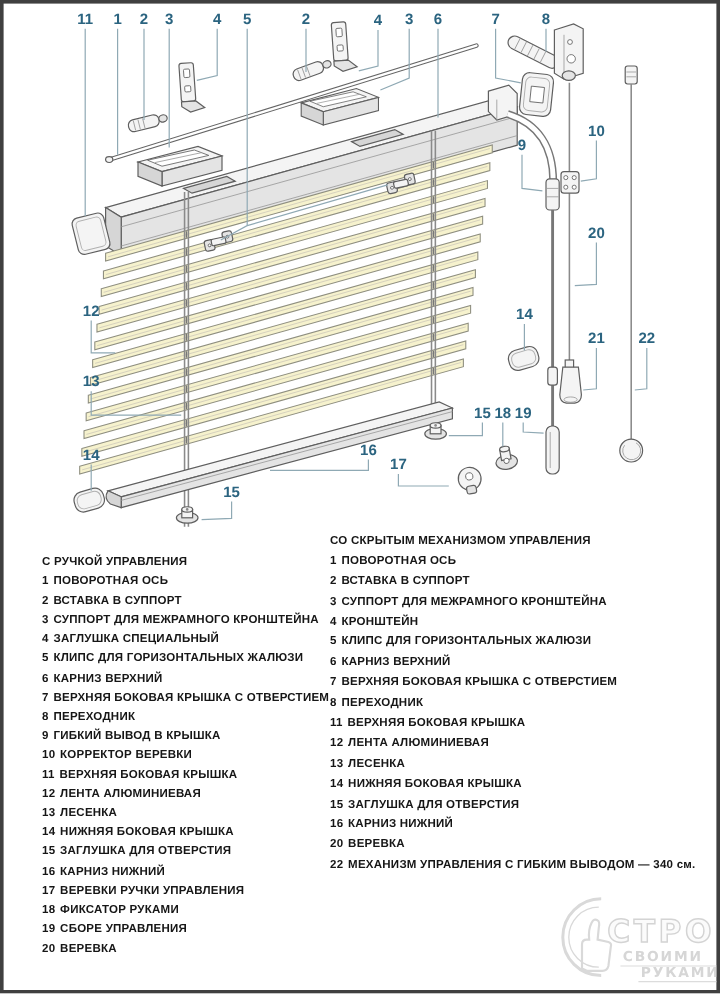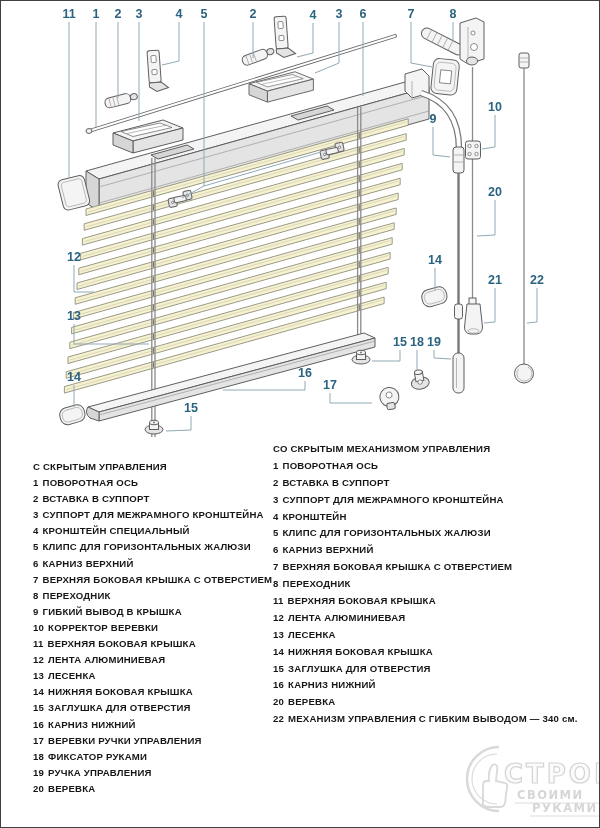--- a/index.html
+++ b/index.html
@@ -2,21 +2,21 @@
 <html style="--bg: #ffffff; --callout: #2b6480; --leader: #8fa9b4; --slat: #f6f2cd; --slat-stroke: #8f8f80; --outline: #5f5f5f; --txt: #161616; --wm: #d9d9d9;"><head>
 <meta charset="utf-8">
 <style>
   :root{
     --bg:#ffffff; --callout:#2b6480; --leader:#8fa9b4;
     --slat:#f6f2cd; --slat-stroke:#8f8f80; --outline:#5f5f5f;
     --txt:#161616; --wm:#d9d9d9;
   }
   html,body{margin:0;padding:0;background:#fff;}
   .page{position:relative;width:600px;height:828px;background:var(--bg);
-        border:1px solid #404040;box-sizing:border-box;overflow:hidden;
+        border:3px solid #404040;box-sizing:border-box;overflow:hidden;
         font-family:"Liberation Sans",sans-serif;}
   svg{display:block;}
   #diagram{position:absolute;left:0;top:0;}
   
   .pc {fill:#f4f4f4;stroke:var(--outline);stroke-width:1;}
   .pcm{fill:#e4e4e4;stroke:var(--outline);stroke-width:1;}
   .pcd{fill:#d6d6d6;stroke:var(--outline);stroke-width:1;}
   .hole{fill:#ffffff;stroke:var(--outline);stroke-width:0.7;}
   .tl {stroke:#9a9a9a;stroke-width:0.7;fill:none;}
   .tl2{stroke:#b0b0b0;stroke-width:0.8;fill:none;}
@@ -325,40 +325,40 @@
         <polyline points="399,349 399,360 371,360" class="leader"></polyline>
         <text x="399" y="345" class="callout">15</text>
         <polyline points="416,349 416,369" class="leader"></polyline>
         <text x="416" y="345" class="callout">18</text>
         <polyline points="433,349 433,357 450,358" class="leader"></polyline>
         <text x="433" y="345" class="callout">19</text>
       </g>
   </svg>
 
   <div class="col" id="list-left" style="left:32px;top:458px;">
-      <div class="row">С СКРЫТЫМ УПРАВЛЕНИЯ</div>
+      <div class="row">С РУЧКОЙ УПРАВЛЕНИЯ</div>
       <div class="row"><span class="n">1</span><span>ПОВОРОТНАЯ ОСЬ</span></div>
       <div class="row"><span class="n">2</span><span>ВСТАВКА В СУППОРТ</span></div>
       <div class="row"><span class="n">3</span><span>СУППОРТ ДЛЯ МЕЖРАМНОГО КРОНШТЕЙНА</span></div>
-      <div class="row"><span class="n">4</span><span>КРОНШТЕЙН СПЕЦИАЛЬНЫЙ</span></div>
+      <div class="row"><span class="n">4</span><span>ЗАГЛУШКА СПЕЦИАЛЬНЫЙ</span></div>
       <div class="row"><span class="n">5</span><span>КЛИПС ДЛЯ ГОРИЗОНТАЛЬНЫХ ЖАЛЮЗИ</span></div>
       <div class="row"><span class="n">6</span><span>КАРНИЗ ВЕРХНИЙ</span></div>
       <div class="row"><span class="n">7</span><span>ВЕРХНЯЯ БОКОВАЯ КРЫШКА С ОТВЕРСТИЕМ</span></div>
       <div class="row"><span class="n">8</span><span>ПЕРЕХОДНИК</span></div>
       <div class="row"><span class="n">9</span><span>ГИБКИЙ ВЫВОД В КРЫШКА</span></div>
       <div class="row"><span class="n">10</span><span>КОРРЕКТОР ВЕРЕВКИ</span></div>
       <div class="row"><span class="n">11</span><span>ВЕРХНЯЯ БОКОВАЯ КРЫШКА</span></div>
       <div class="row"><span class="n">12</span><span>ЛЕНТА АЛЮМИНИЕВАЯ</span></div>
       <div class="row"><span class="n">13</span><span>ЛЕСЕНКА</span></div>
       <div class="row"><span class="n">14</span><span>НИЖНЯЯ БОКОВАЯ КРЫШКА</span></div>
       <div class="row"><span class="n">15</span><span>ЗАГЛУШКА ДЛЯ ОТВЕРСТИЯ</span></div>
       <div class="row"><span class="n">16</span><span>КАРНИЗ НИЖНИЙ</span></div>
       <div class="row"><span class="n">17</span><span>ВЕРЕВКИ РУЧКИ УПРАВЛЕНИЯ</span></div>
       <div class="row"><span class="n">18</span><span>ФИКСАТОР РУКАМИ</span></div>
-      <div class="row"><span class="n">19</span><span>РУЧКА УПРАВЛЕНИЯ</span></div>
+      <div class="row"><span class="n">19</span><span>СБОРЕ УПРАВЛЕНИЯ</span></div>
       <div class="row"><span class="n">20</span><span>ВЕРЕВКА</span></div>
     </div>
   <div class="col rt" id="list-right" style="left:272px;top:440px;">
       <div class="row">СО СКРЫТЫМ МЕХАНИЗМОМ УПРАВЛЕНИЯ</div>
       <div class="row"><span class="n">1</span><span>ПОВОРОТНАЯ ОСЬ</span></div>
       <div class="row"><span class="n">2</span><span>ВСТАВКА В СУППОРТ</span></div>
       <div class="row"><span class="n">3</span><span>СУППОРТ ДЛЯ МЕЖРАМНОГО КРОНШТЕЙНА</span></div>
       <div class="row"><span class="n">4</span><span>КРОНШТЕЙН</span></div>
       <div class="row"><span class="n">5</span><span>КЛИПС ДЛЯ ГОРИЗОНТАЛЬНЫХ ЖАЛЮЗИ</span></div>
       <div class="row"><span class="n">6</span><span>КАРНИЗ ВЕРХНИЙ</span></div>

